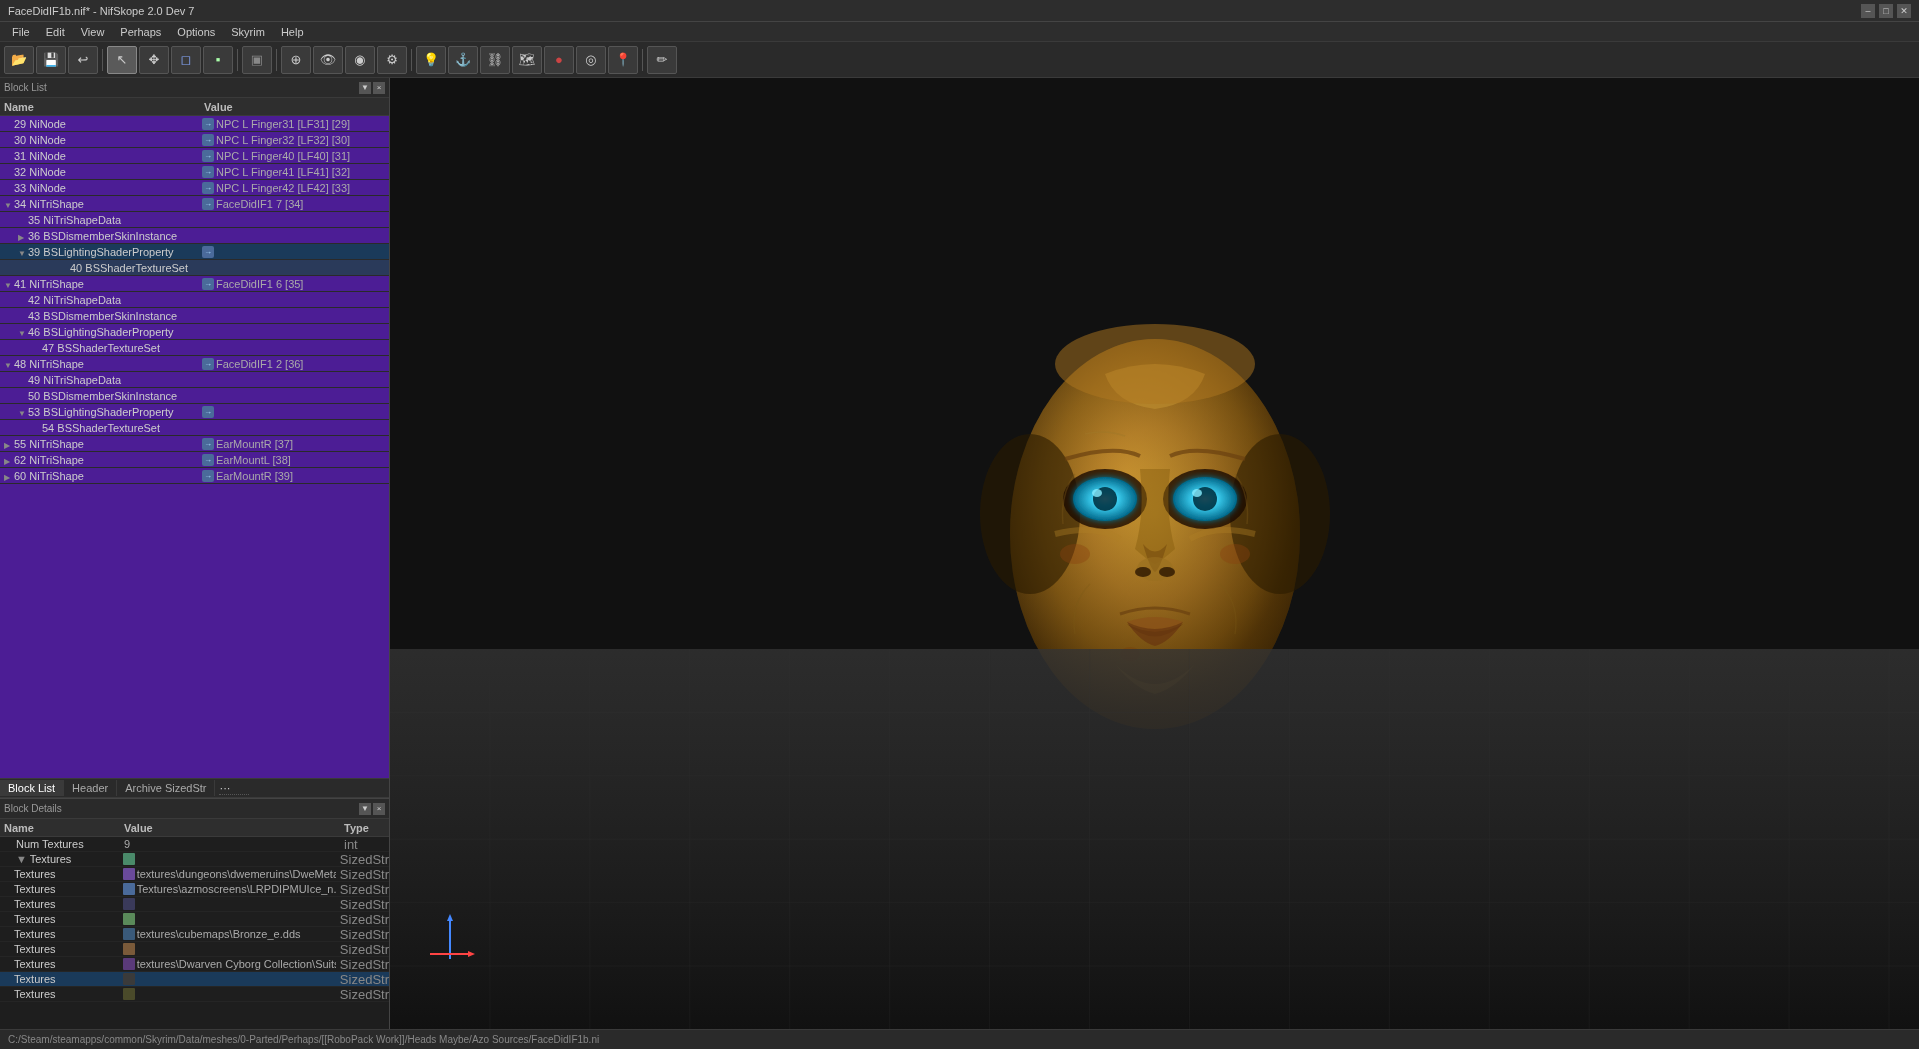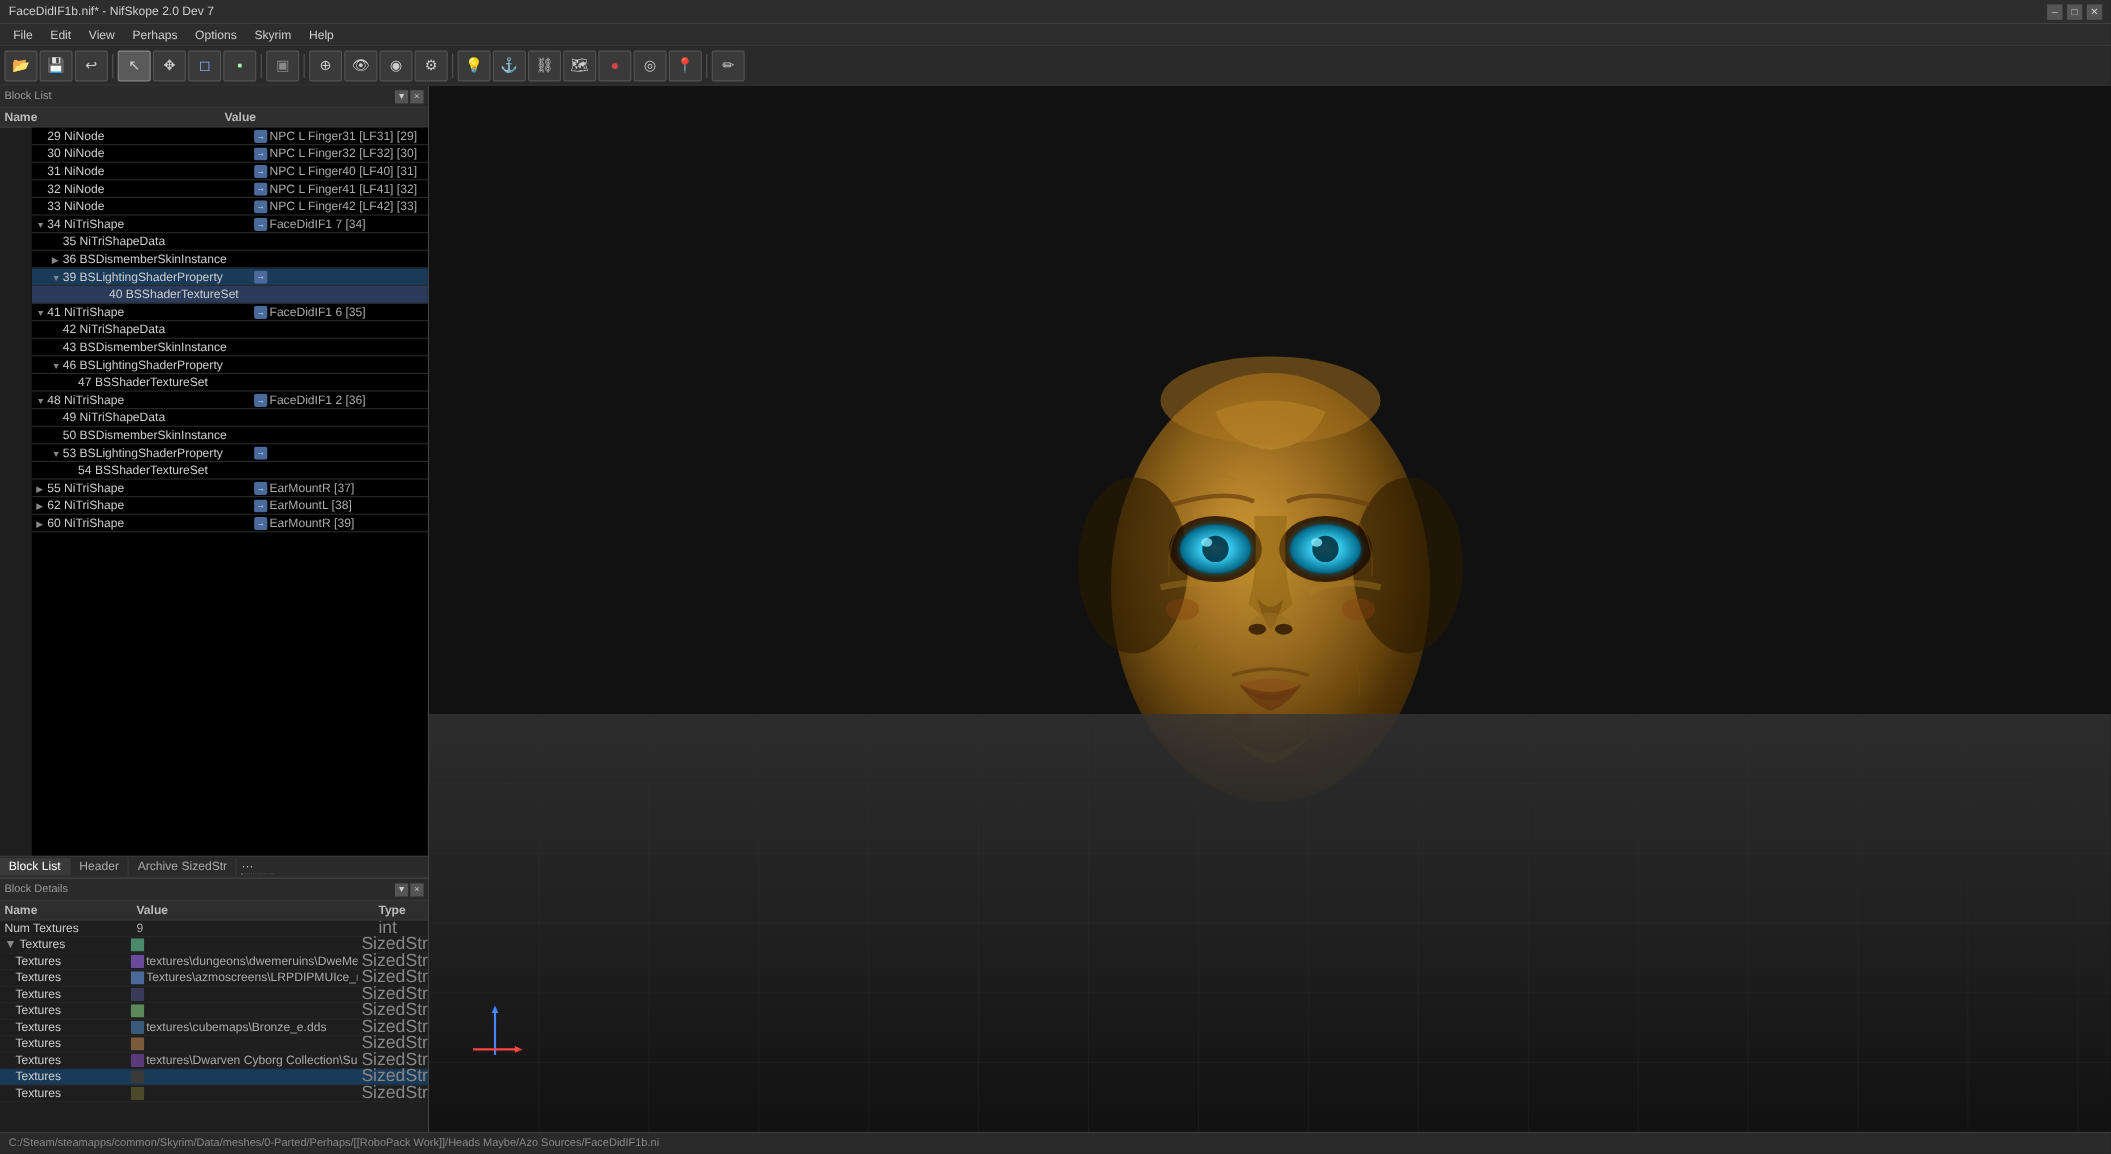--- a/index.html
+++ b/index.html
@@ -165,22 +165,21 @@
       align-items: center;
       border-bottom: 1px solid #3a3a3a;
     }
     .col-name { width: 200px; padding-left: 4px; font-weight: bold; color: #bbb; }
     .col-value { flex: 1; padding-left: 4px; font-weight: bold; color: #bbb; }
 
     
     #block-list-tree {
       flex: 1;
       overflow-y: auto;
-      background: #000000;
-      margin-left: 29px;
+      background: #4c1d95;
     }
     .tree-row {
       height: 16px;
       display: flex;
       align-items: center;
       border-bottom: 1px solid #2a2a2a;
       cursor: pointer;
     }
     .tree-row.selected { background: #1a3a5a; }
     .tree-row.highlighted { background: #2a3a5a; padding-left: 28px; }
@@ -281,42 +280,42 @@
     .bd-row {
       height: 15px;
       display: flex;
       align-items: center;
       border-bottom: 1px solid #252525;
       cursor: pointer;
     }
     .bd-row.selected { background: #1a3a5a; }
     .bd-row-name {
       width: 120px;
-      padding-left: 4px;
+      padding-left: 16px;
       color: #ccc;
       font-size: 11px;
       white-space: nowrap;
       overflow: hidden;
     }
     .bd-row-value {
       width: 220px;
       padding-left: 4px;
       color: #aaa;
       font-size: 11px;
       white-space: nowrap;
       overflow: hidden;
       display: flex;
       align-items: center;
       gap: 2px;
     }
     .bd-row-type {
       flex: 1;
       padding-left: 4px;
       color: #888;
-      font-size: 16px;
+      font-size: 13px;
     }
     .texture-icon {
       width: 12px; height: 12px;
       border-radius: 1px;
       display: inline-block;
       flex-shrink: 0;
     }
 
     
     #viewport {

